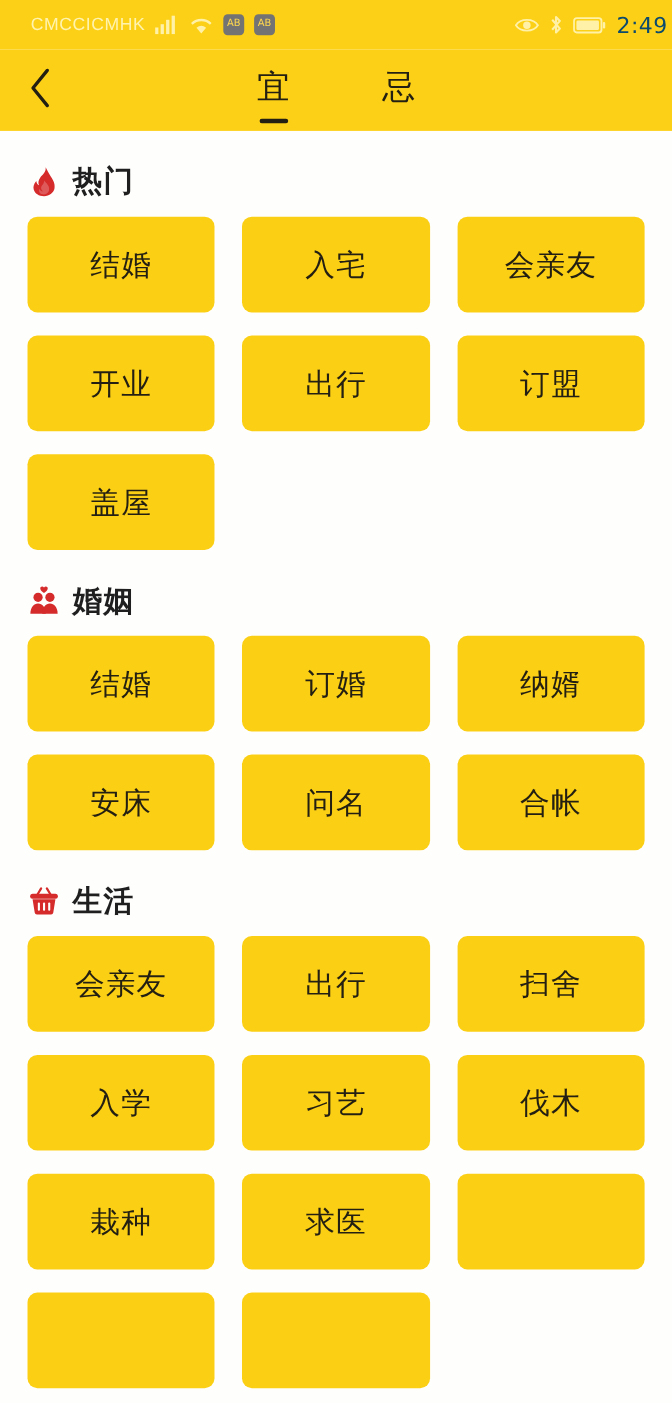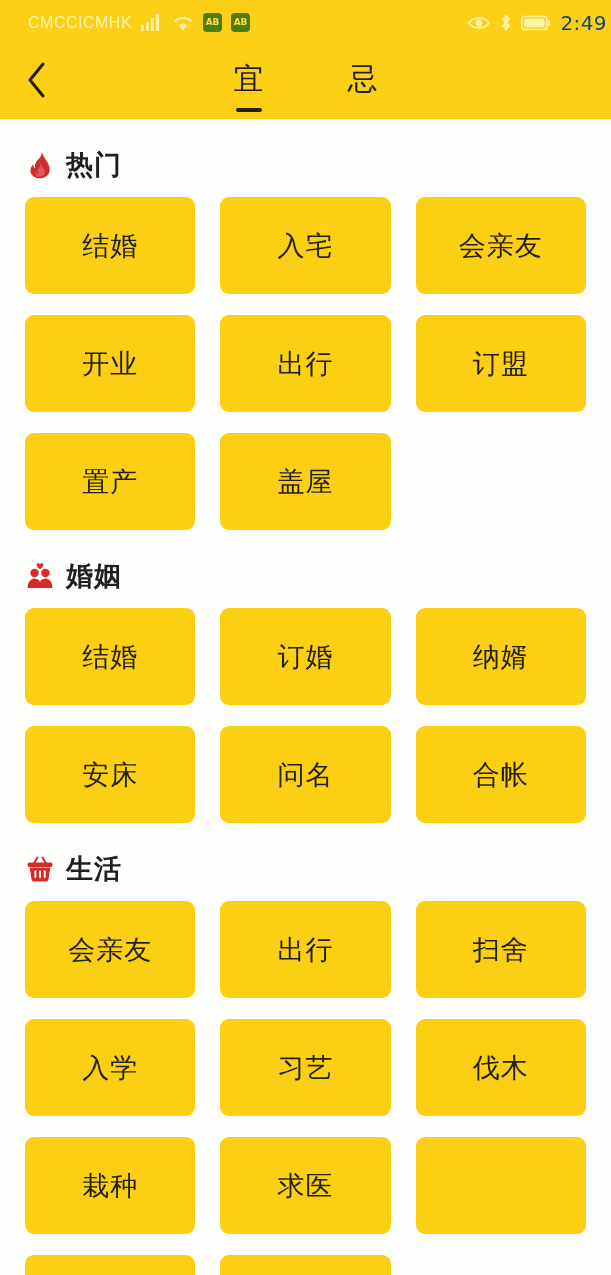--- a/index.html
+++ b/index.html
@@ -20,24 +20,24 @@
   .carrier {
     color:#FFF3B0; font-size:16px; letter-spacing:.5px;
     font-family:"Liberation Sans",sans-serif;
   }
   .sb-right {
     margin-left:auto; display:flex; align-items:center; gap:9px;
   }
   .clock { color:#0c4a6e; font-size:20px; letter-spacing:.4px; }
   .ico { display:inline-block; line-height:0; }
   .appicon {
-    width:19px; height:19px; background:#4d7c0f;
+    width:19px; height:19px; background:#737373;
     border-radius:4px; display:inline-flex;
     align-items:center; justify-content:center;
-    color:#FFD84D; font-size:9px; font-weight:bold;
+    color:#FFD84D; font-size:9px; font-weight:normal;
     line-height:1;
   }
   
   .navbar {
     height:74px; background:#FCD016;
     display:flex; align-items:center; position:relative;
   }
   .backbtn {
     width:74px; height:74px;
     display:flex; align-items:center; justify-content:center;
@@ -73,21 +73,21 @@
   .sec-icon { width:30px; height:30px; flex:none; }
   .sec-title {
     font-size:27px; font-weight:bold; color:#1F1F1F;
     font-family:"DejaVu Sans",sans-serif; letter-spacing:1px;
   }
   .grid {
     display:grid; grid-template-columns:repeat(3,1fr);
     gap:21px 25px;
   }
   .chip {
-    height:97px; background:#FBCF14;
+    height:87px; background:#FBCF14;
     border-radius:9px;
     display:flex; align-items:center; justify-content:center;
     font-size:27px; color:#231F12; cursor:pointer;
     font-family:"DejaVu Sans",sans-serif;
     letter-spacing:1px; user-select:none;
   }
 </style>
 </head>
 <body>
 
@@ -159,21 +159,20 @@
     </span>
     <span class="sec-title">热门</span>
   </div>
   <div class="grid">
     <div class="chip">结婚</div>
     <div class="chip">入宅</div>
     <div class="chip">会亲友</div>
     <div class="chip">开业</div>
     <div class="chip">出行</div>
     <div class="chip">订盟</div>
-    <div class="chip">置产</div>
     <div class="chip">盖屋</div>
   </div>
 
   <div class="section-header">
     <span class="sec-icon">
       <svg width="30" height="30" viewBox="0 0 30 30">
         <path d="M15 3.2 C14 1.6 11.6 2 11.6 4 C11.6 5.8 14 7.4 15 8.2 C16 7.4 18.4 5.8 18.4 4 C18.4 2 16 1.6 15 3.2 Z" fill="#D52B2B"></path>
         <circle cx="9.6" cy="12" r="4.2" fill="#D52B2B"></circle>
         <circle cx="20.4" cy="12" r="4.2" fill="#D52B2B"></circle>
         <path d="M2.6 27 C2.6 21.2 5.8 17.6 9.6 17.6 C13.4 17.6 16.6 21.2 16.6 27 Z" fill="#D52B2B"></path>

